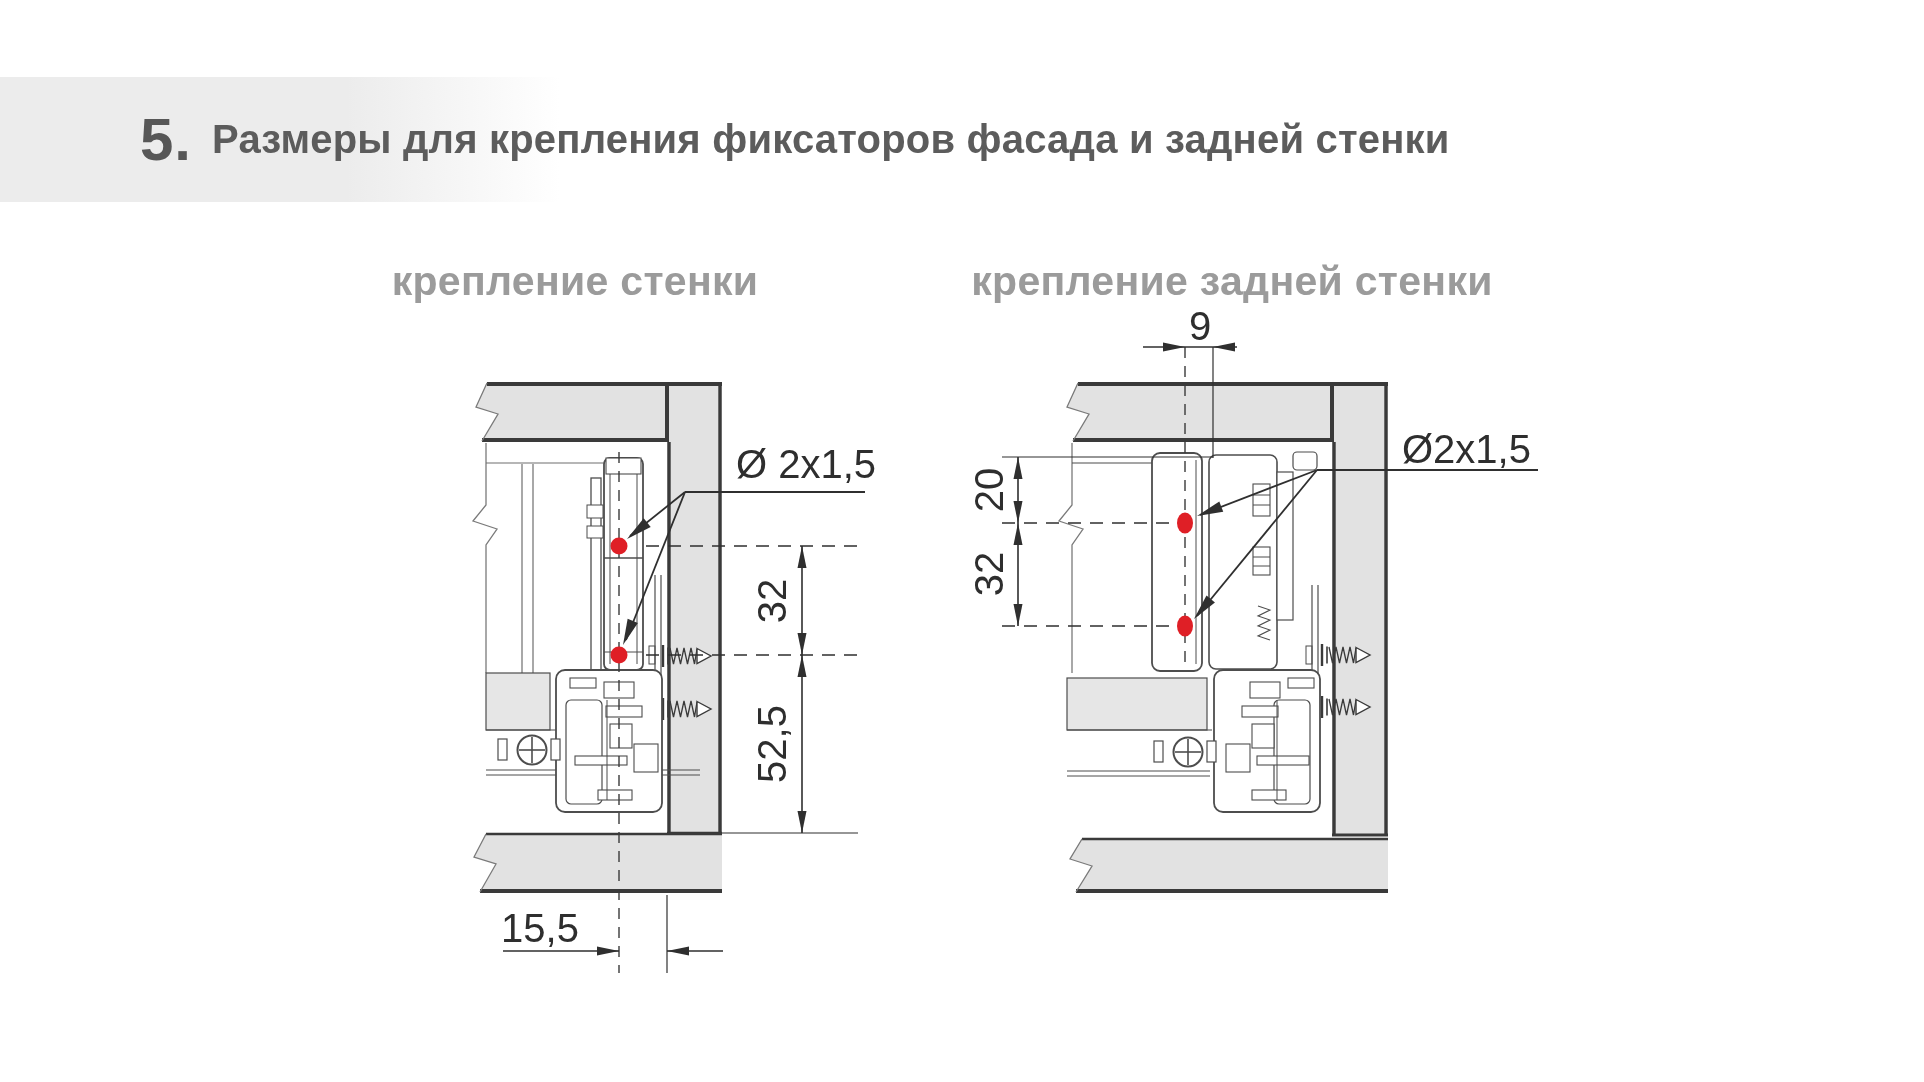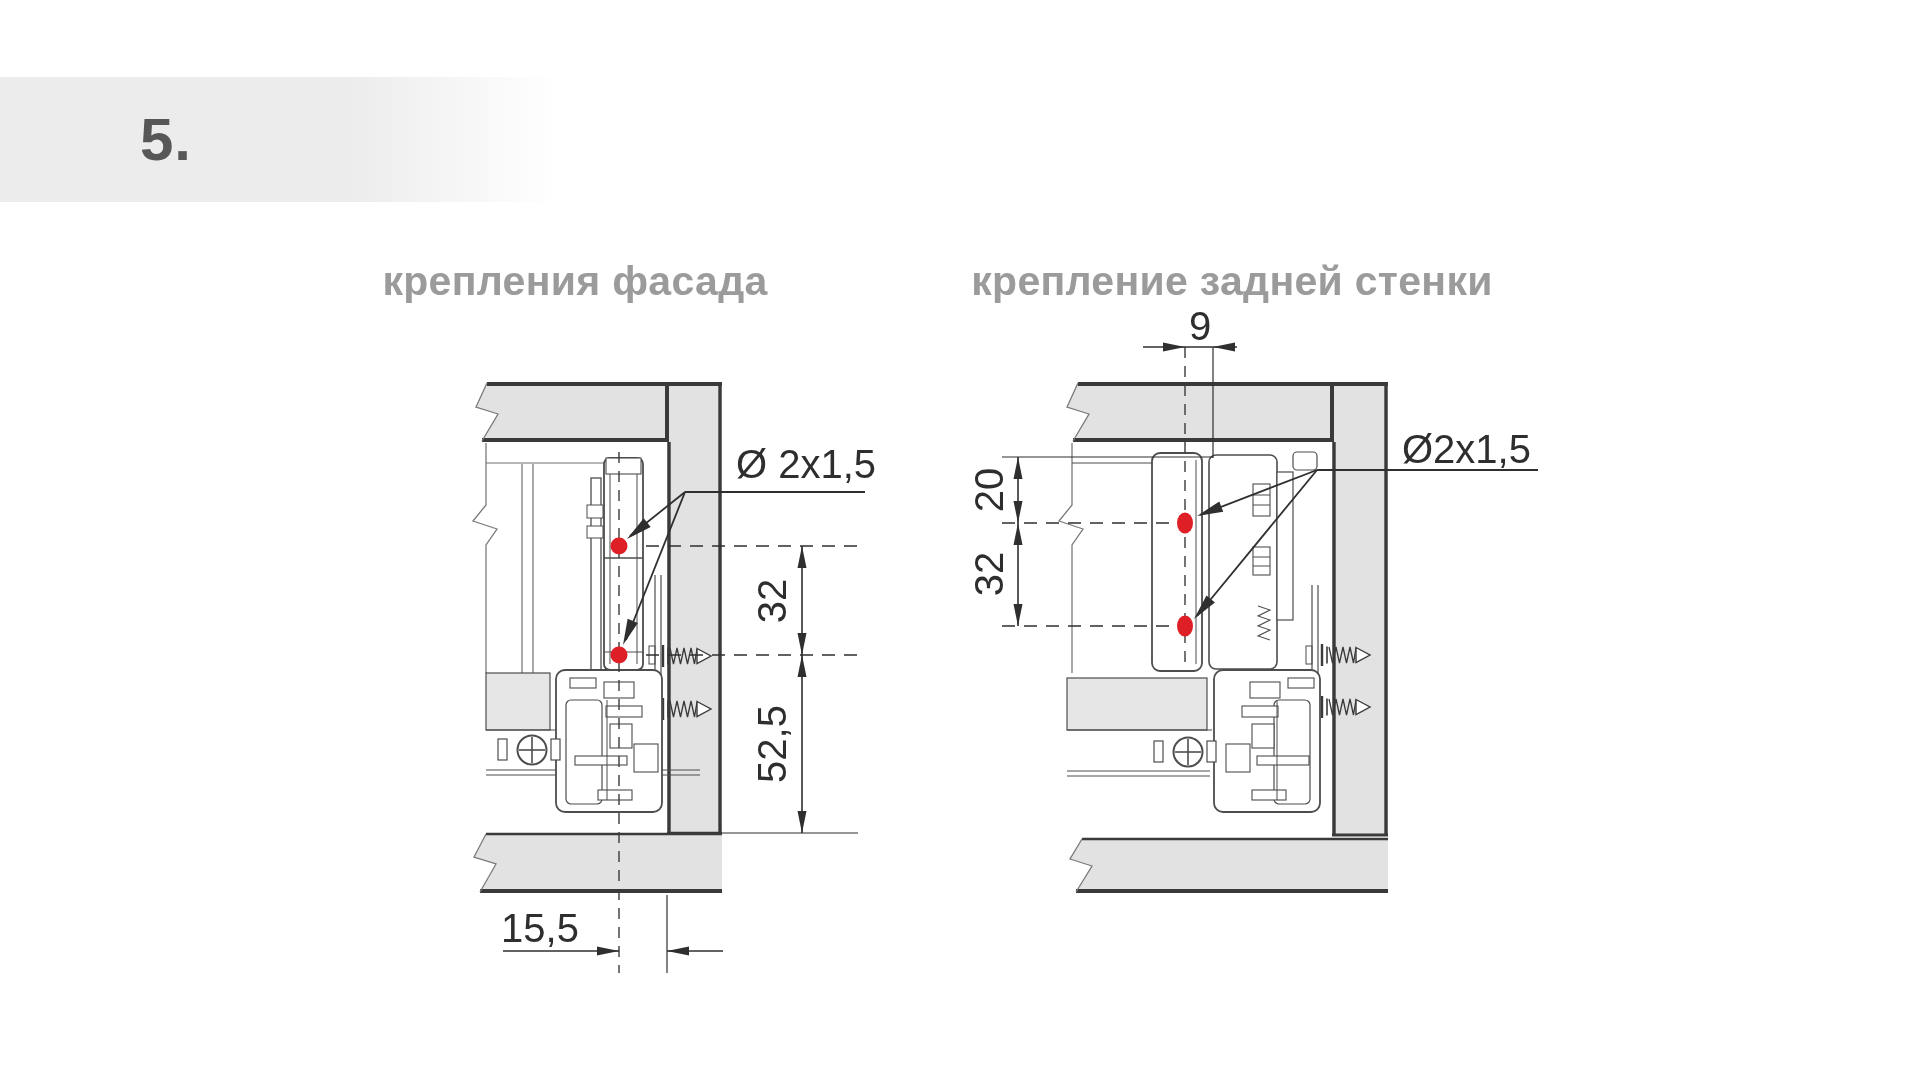--- a/index.html
+++ b/index.html
@@ -17,23 +17,24 @@
   .caption.right{left:956px;width:552px;}
   svg{position:absolute;left:0;top:0;}
   svg text{font-family:"Liberation Sans",sans-serif;font-size:40px;fill:#2e2e2e;}
 </style>
 </head>
 <body>
 
 <div class="header-band"></div>
 <div class="header">
   <span class="num">5.</span>
+  <span class="ttl">Размеры для крепления фиксаторов фасада и задней стенки</span>
 </div>
 
-<div class="caption left">крепления фасада</div>
+<div class="caption left">крепление стенки</div>
 <div class="caption right">крепление задней стенки</div>
 
 <svg width="1924" height="1082" viewBox="0 0 1924 1082">
   <defs>
     <path id="arr" d="M0,0 L22,-4.5 L22,4.5 Z"></path>
     <path id="arrL" d="M0,0 L26,-5.5 L26,5.5 Z"></path>
     <g id="screw-shape" stroke="#3a3a3a" fill="none">
       <line x1="0" y1="-11" x2="0" y2="11" stroke-width="2.4"></line>
       <line x1="5" y1="-8.5" x2="5" y2="8.5" stroke-width="1.6"></line>
       <path d="M7,-8 L10.5,8 L14,-8 L17.5,8 L21,-8 L24.5,8 L28,-8 L31.5,8 L34,-7" stroke-width="1.3"></path>

